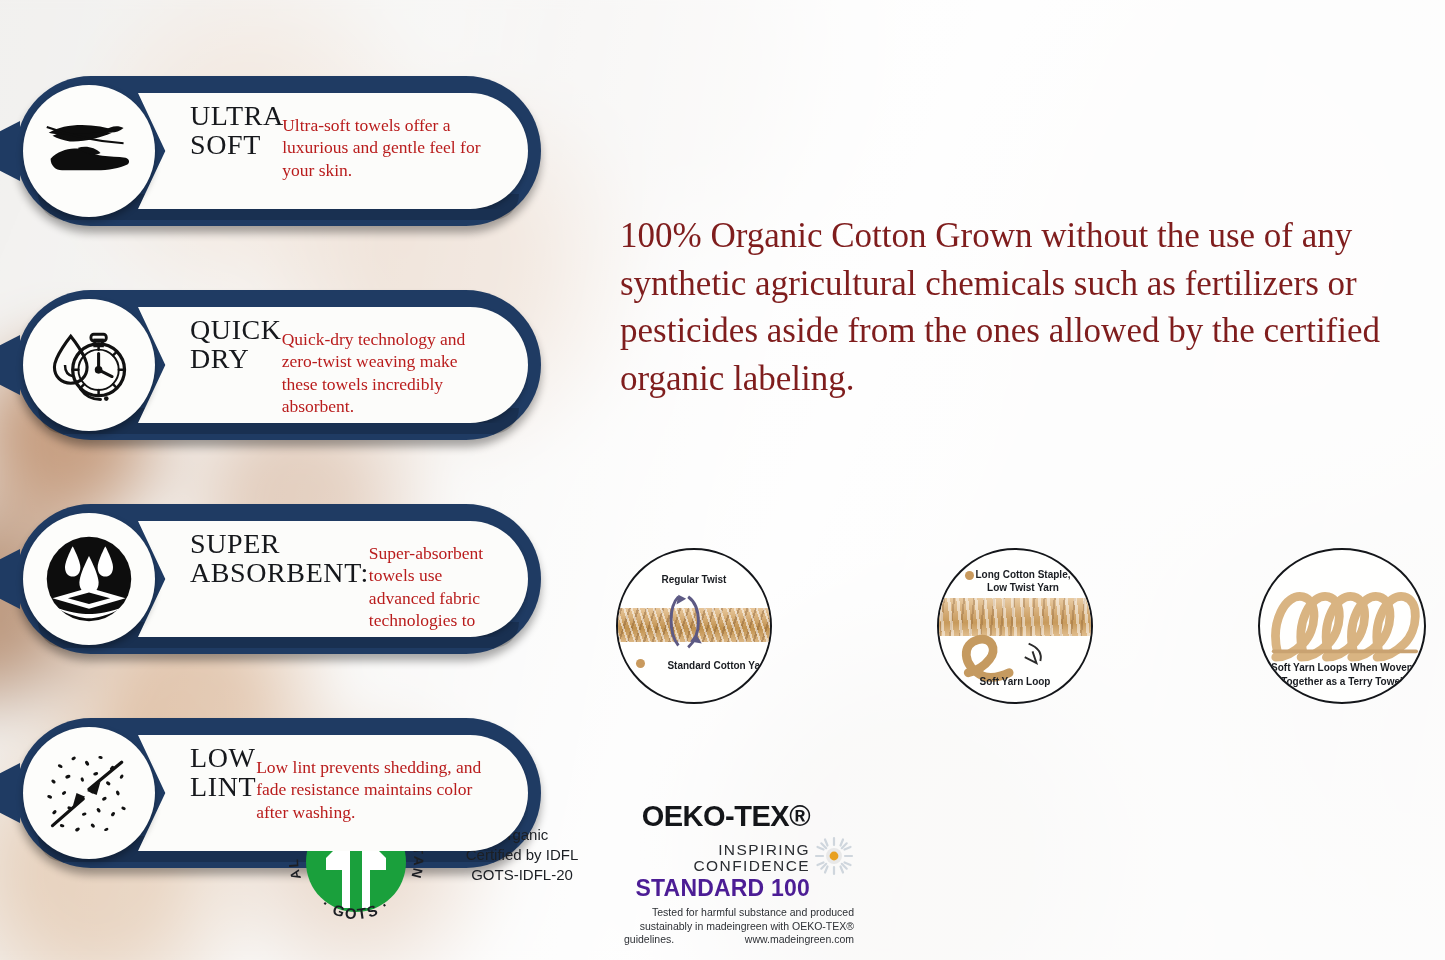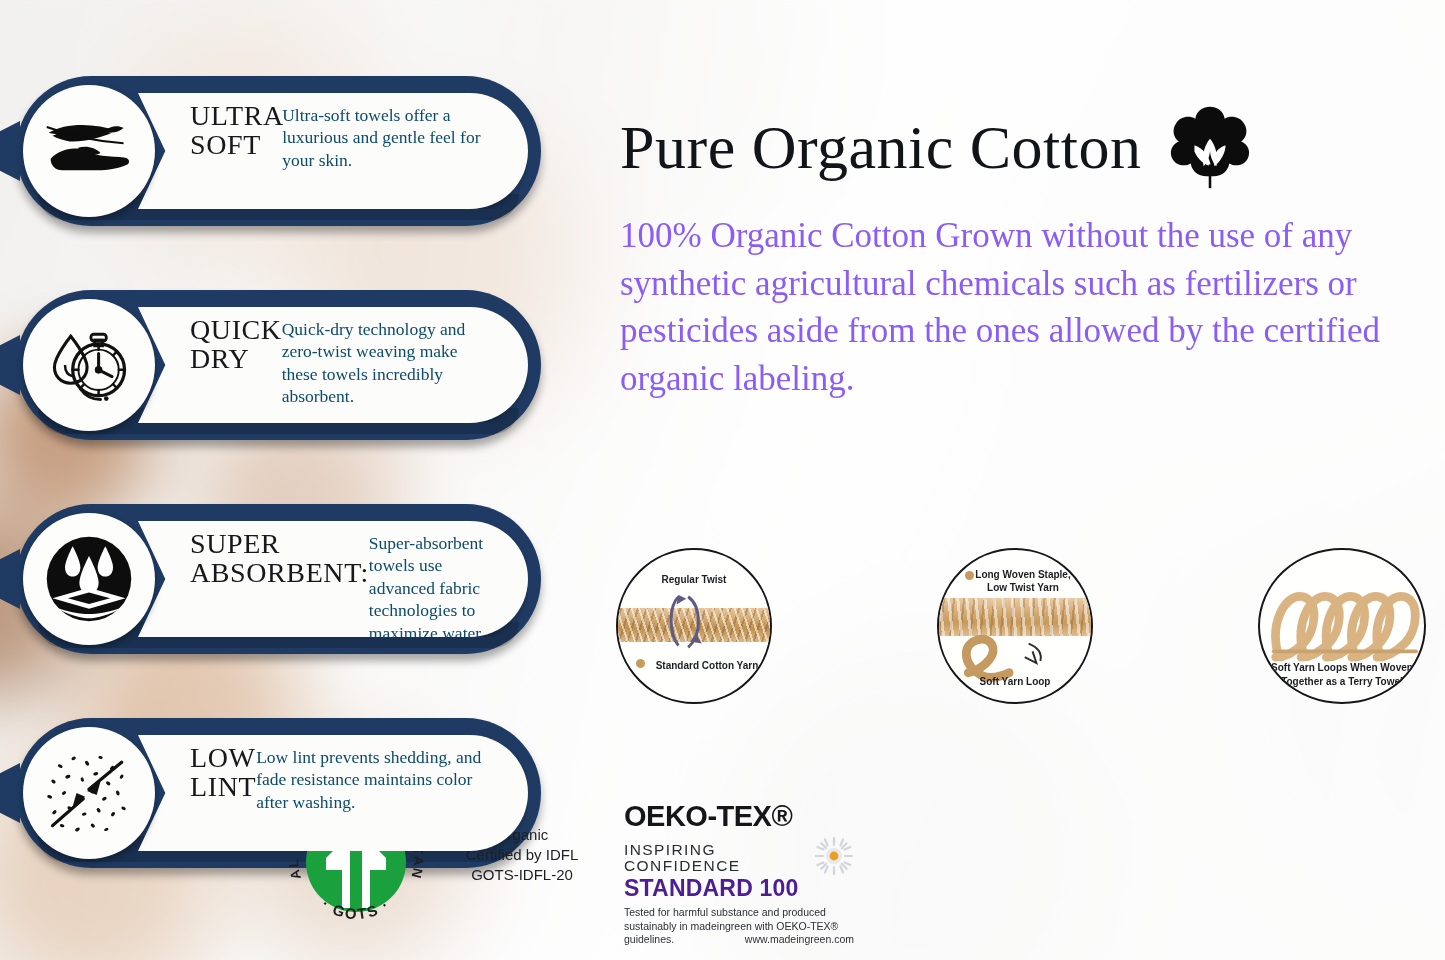--- a/index.html
+++ b/index.html
@@ -77,40 +77,40 @@
     padding:8px 34px 8px 52px;
     display:flex; flex-direction:row; justify-content:center;
     clip-path:polygon(0 0, 100% 0, 100% 100%, 0 100%, 7% 50%);
   }
   .b-title{
     font-size:28px; letter-spacing:.6px; color:#16181c;
     line-height:1.05; font-weight:400;
     font-family:"Liberation Serif", serif;
   }
   .b-desc{
-    font-size:17.5px; line-height:1.28; color:#0c4a6e; margin-top:3px;
+    font-size:17.5px; line-height:1.28; color:#b91c1c; margin-top:13px;
     font-family:"Liberation Serif", serif;
   }
 
   
   #right{ position:absolute; left:612px; top:0; width:820px; height:960px; }
 
   #headline{
     position:absolute; top:104px; left:8px; right:0;
     display:flex; align-items:center; gap:22px;
   }
   #headline .h-text{
     font-size:62px; line-height:1; color:#111418; letter-spacing:.5px;
     font-family:"Liberation Serif", serif;
   }
   #headline .boll{ width:92px; height:86px; flex:0 0 auto; }
 
   #para{
     position:absolute; top:212px; left:8px; width:800px;
-    font-size:35px; line-height:1.36; color:#8b5cf6;
+    font-size:35px; line-height:1.36; color:#7f1d1d;
     font-family:"Liberation Serif", serif;
   }
 
   
   #yarns{
     position:absolute; top:548px; left:4px; width:810px;
     display:flex; justify-content:space-between; align-items:flex-start;
   }
   .yarn{
     width:156px; height:156px; border-radius:50%;
@@ -151,21 +151,21 @@
 
   .gots{ position:relative; width:152px; height:152px; flex:0 0 auto; }
   .gots svg{ width:152px; height:152px; display:block; }
 
   .gots-text{
     margin-left:10px; margin-top:39px; text-align:center;
     font-family:"Liberation Sans", sans-serif;
     font-size:15px; line-height:1.34; color:#1c1f24; width:160px;
   }
 
-  .oeko{ margin-left:22px; margin-top:16px; width:230px; }
+  .oeko{ margin-left:22px; margin-top:16px; width:230px;text-align:right; }
   .oeko-top{
     display:flex; align-items:flex-start;
   }
   .oeko-main{ flex:1; }
   .oeko-1{
     font-family:"Liberation Sans", sans-serif;
     font-size:29px; font-weight:700; letter-spacing:-.5px; color:#14161a; line-height:1;
   }
   .oeko-2{
     font-family:"Liberation Sans", sans-serif;
@@ -302,50 +302,40 @@
         <path fill="#111" d="M48 48 L62 38 L58 52 Z"></path>
         <path fill="#111" d="M46 54 L33 64 L37 50 Z"></path>
       </svg>
     </div>
   </div>
 
 </div>
 
 <div id="right">
 
-  <div id="headline">
-    <div class="h-text">Pure Organic Cotton</div>
-    <svg class="boll" viewBox="0 0 100 94">
-      <path fill="#0c0c0c" d="M50 3 C59 3 65 9 66 16 C73 12 83 14 87 21 C92 28 90 37 84 41 C92 44 95 53 91 60 C87 67 78 69 71 65 C70 73 63 79 54 79 L46 79 C37 79 30 73 29 65 C22 69 13 67 9 60 C5 53 8 44 16 41 C10 37 8 28 13 21 C17 14 27 12 34 16 C35 9 41 3 50 3 Z"></path>
-      <path fill="#fff" d="M50 38 C56 45 59 56 57 68 C53 64 50 57 50 50 C50 57 47 64 43 68 C41 56 44 45 50 38 Z"></path>
-      <path fill="#fff" d="M33 45 C42 48 49 56 51 68 C44 67 37 61 33 52 Z"></path>
-      <path fill="#fff" d="M67 45 C67 52 63 61 55 68 C51 56 58 48 67 45 Z"></path>
-      <path fill="#0c0c0c" d="M48.6 66 L48.6 92 L51.4 92 L51.4 66 Z"></path>
-    </svg>
-  </div>
 
   <div id="para">100% Organic Cotton Grown without the use of any synthetic agricultural chemicals such as fertilizers or pesticides aside from the ones allowed by the certified organic labeling.</div>
 
   <div id="yarns">
 
     <div class="yarn">
       <div class="y-lab" style="top:24px;">Regular Twist</div>
       <div class="rope" style="top:58px;"></div>
       <svg viewBox="0 0 156 156" style="position:absolute;inset:0;width:100%;height:100%;">
         <path fill="none" stroke="#5d5a84" stroke-width="3" d="M62 48 C52 58 52 86 62 98"></path>
         <path fill="none" stroke="#5d5a84" stroke-width="3" d="M72 48 C86 58 86 88 72 100"></path>
         <path fill="#5d5a84" d="M62 46 L70 50 L60 56 Z"></path>
         <path fill="#5d5a84" d="M80 86 L86 96 L74 94 Z"></path>
       </svg>
       <div class="y-dot" style="left:18px; bottom:34px;"></div>
-      <div class="y-lab" style="bottom:30px; left:14px; right:6px; text-align:center; padding-left:18px;">Standard Cotton Yarn</div>
+      <div class="y-lab" style="bottom:30px; left:14px; right:0; text-align:right; padding-left:18px;">Standard Cotton Yarn</div>
     </div>
 
     <div class="yarn">
-      <div class="y-lab" style="top:19px; padding-left:16px;">Long Woven Staple,</div>
+      <div class="y-lab" style="top:19px; padding-left:16px;">Long Cotton Staple,</div>
       <div class="y-lab" style="top:32px; padding-left:16px;">Low Twist Yarn</div>
       <div class="y-dot" style="left:26px; top:21px;"></div>
       <div class="rope low" style="top:48px;"></div>
       <svg viewBox="0 0 156 156" style="position:absolute;inset:0;width:100%;height:100%;">
         <path fill="none" stroke="#c59a60" stroke-width="9" stroke-linecap="round" d="M46 130 C22 118 24 96 40 92 C54 89 60 102 52 112 C46 120 38 124 30 126"></path>
         <path fill="none" stroke="#c59a60" stroke-width="9" stroke-linecap="round" d="M46 130 C56 132 64 130 72 126"></path>
         <path fill="none" stroke="#2b2b2b" stroke-width="2" d="M92 96 C102 100 106 106 104 114"></path>
         <path fill="none" stroke="#2b2b2b" stroke-width="2" d="M88 110 L100 116 L96 104"></path>
       </svg>
       <div class="y-lab" style="bottom:14px;text-align:center;">Soft Yarn Loop</div>

